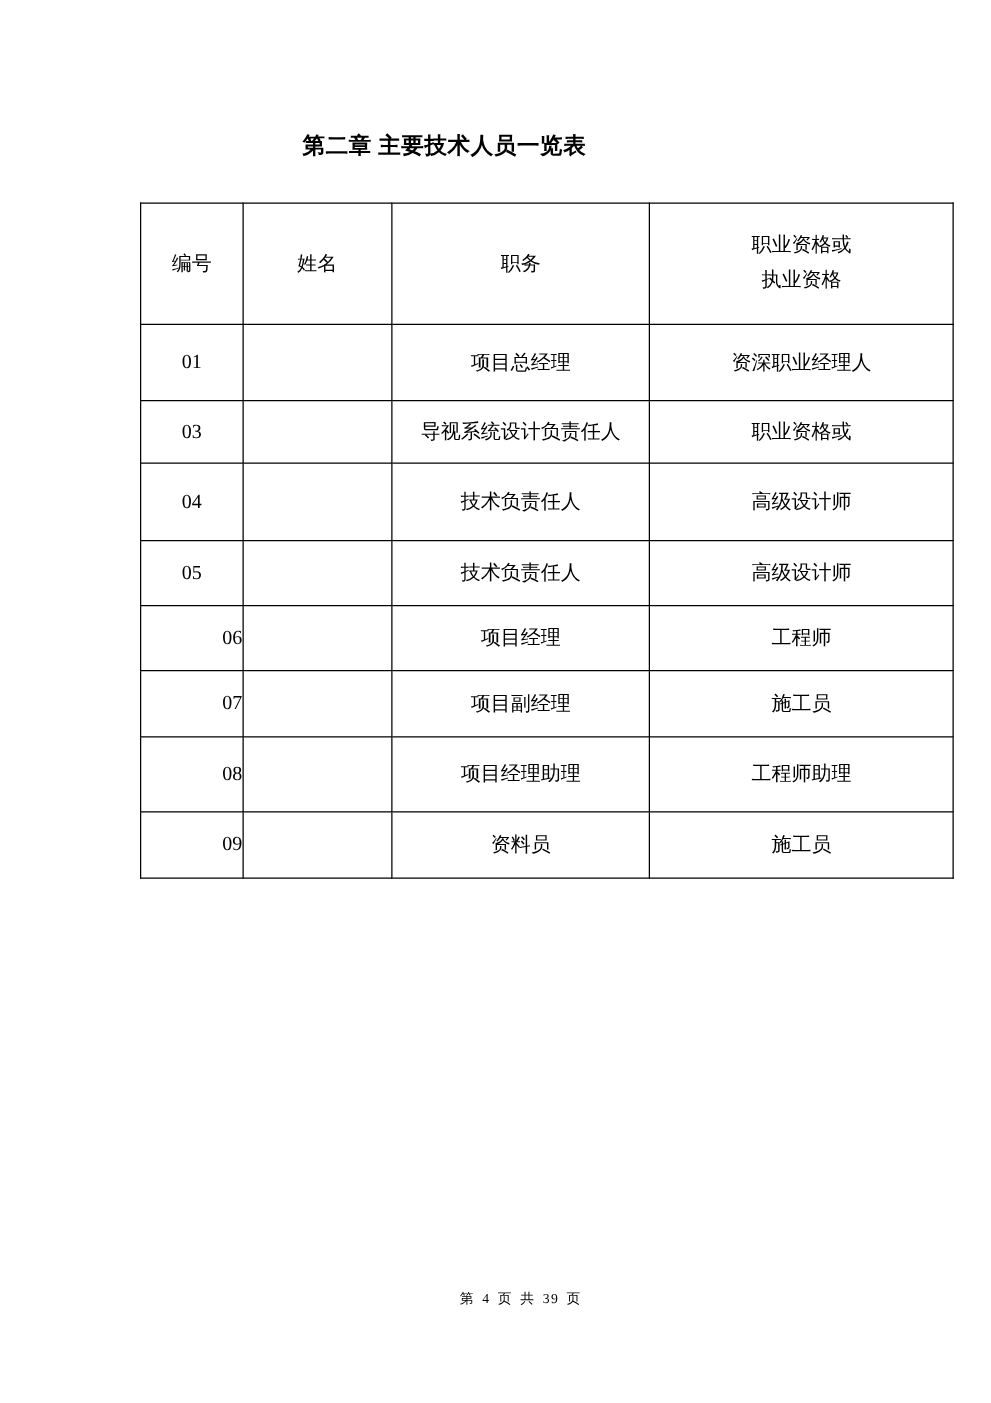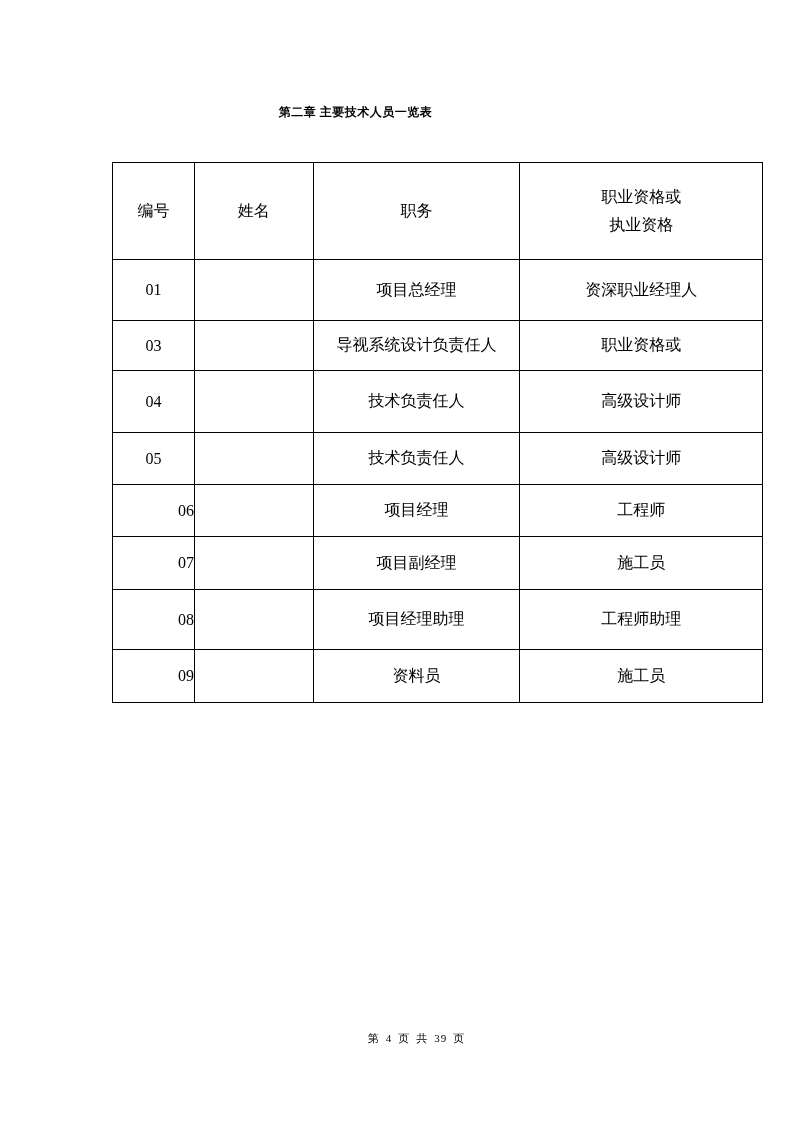--- a/index.html
+++ b/index.html
@@ -1,17 +1,17 @@
 <!DOCTYPE html>
 <html><head>
 <meta charset="utf-8">
 <style>
   html, body { margin: 0; padding: 0; background: #ffffff; }
   body { width: 793px; height: 1122px; position: relative; font-family: "Liberation Serif", "DejaVu Serif", serif; color: #000; }
-  .title { position: absolute; top: 104px; left: 0; width: 711px; text-align: center; font-size: 12px; font-weight: bold; letter-spacing: 0.5px; }
+  .title { position: absolute; top: 104px; left: 0; width: 711px; text-align: center; font-size: 18px; font-weight: bold; letter-spacing: 0.5px; }
   table { position: absolute; top: 162px; left: 112px; border-collapse: collapse; width: 651px; font-size: 16px; }
   td { border: 1px solid #000; padding: 0; text-align: center; vertical-align: middle; }
   td.left { text-align: right; padding-left: 8px; }
   .c1 { width: 81px; } .c2 { width: 118px; } .c3 { width: 206px; } .c4 { width: 242px; }
   .footer { position: absolute; top: 1031px; left: 0; width: 793px; text-align: center; font-size: 11px; letter-spacing: 1px; padding-left: 20px; }
   .footer span { margin: 0 3px; }
 </style>
 </head>
 <body>
 

